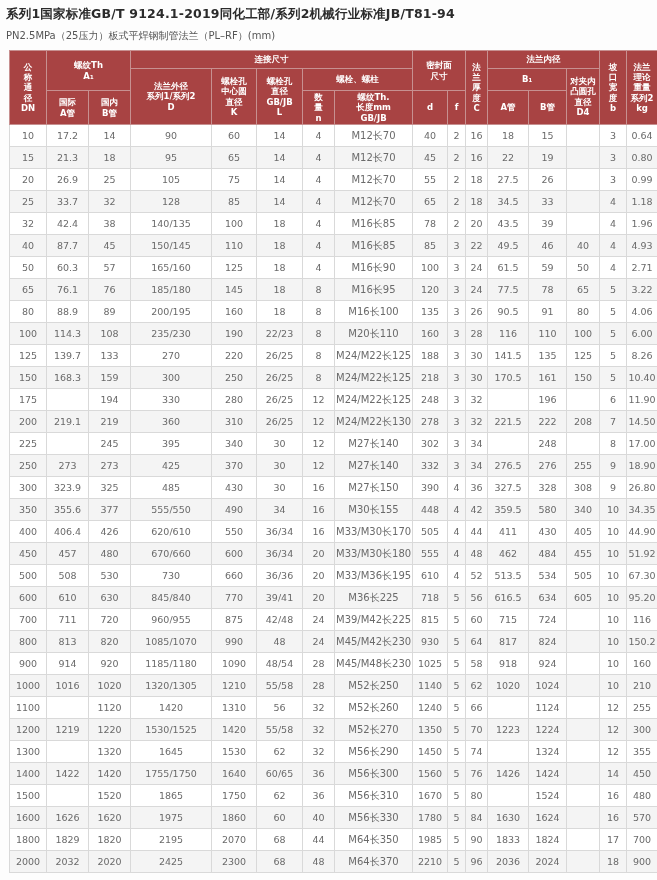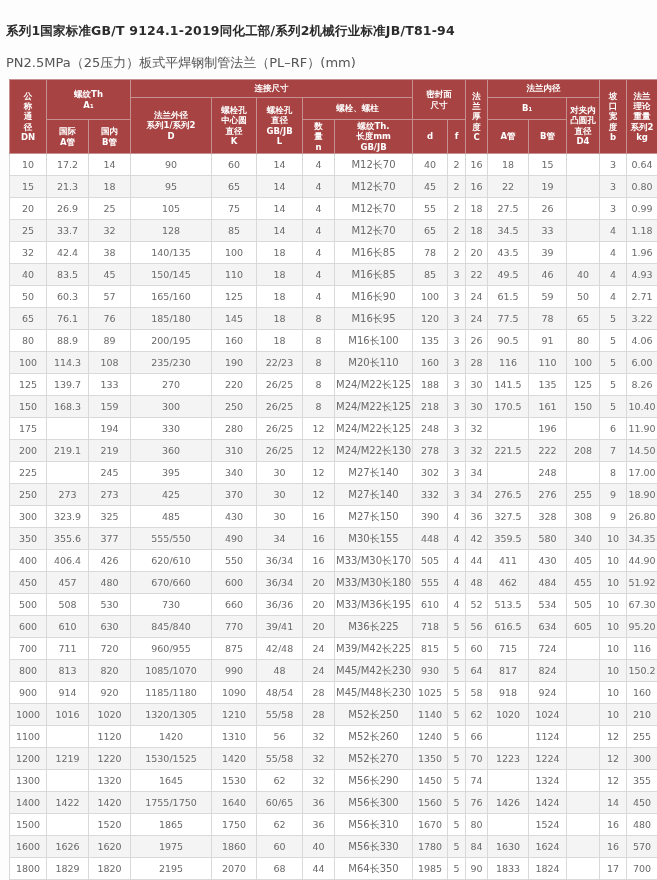--- a/index.html
+++ b/index.html
@@ -1,22 +1,22 @@
 <!DOCTYPE html>
 <html><head>
 <meta charset="utf-8">
 <style>
   html,body { margin:0; padding:0; }
   body {
     width:657px; height:880px; background:#fdfdfd; overflow:hidden;
     font-family:"DejaVu Sans","Liberation Sans",sans-serif;
   }
-  .titles { padding:23px 4px 7px 6px; }
+  .titles { padding:6px 4px 7px 6px; }
   .t1 { font-size:12.5px; font-weight:bold; color:#2b2b2b; letter-spacing:.2px; }
-  .t2 { font-size:13px; color:#555; margin-top:14px; }
+  .t2 { font-size:10px; color:#555; margin-top:6px; }
   table.spec {
     border-collapse:collapse; table-layout:fixed;
     margin-left:9px; width:648px; border:1px solid #b9b9b9;
   }
   .spec th {
     background:#a84343; color:#fff; font-size:8.5px; font-weight:bold;
     text-align:center; vertical-align:middle; padding:0;
     border:1px solid #c79090; white-space:pre-line; line-height:1.18;
   }
   .spec td {
@@ -209,21 +209,21 @@
         <td>2</td>
         <td>20</td>
         <td>43.5</td>
         <td>39</td>
         <td></td>
         <td>4</td>
         <td>1.96</td>
       </tr>
       <tr>
         <td>40</td>
-        <td>83.5</td>
+        <td>87.7</td>
         <td>45</td>
         <td>150/145</td>
         <td>110</td>
         <td>18</td>
         <td>4</td>
         <td>M16长85</td>
         <td>85</td>
         <td>3</td>
         <td>22</td>
         <td>49.5</td>

